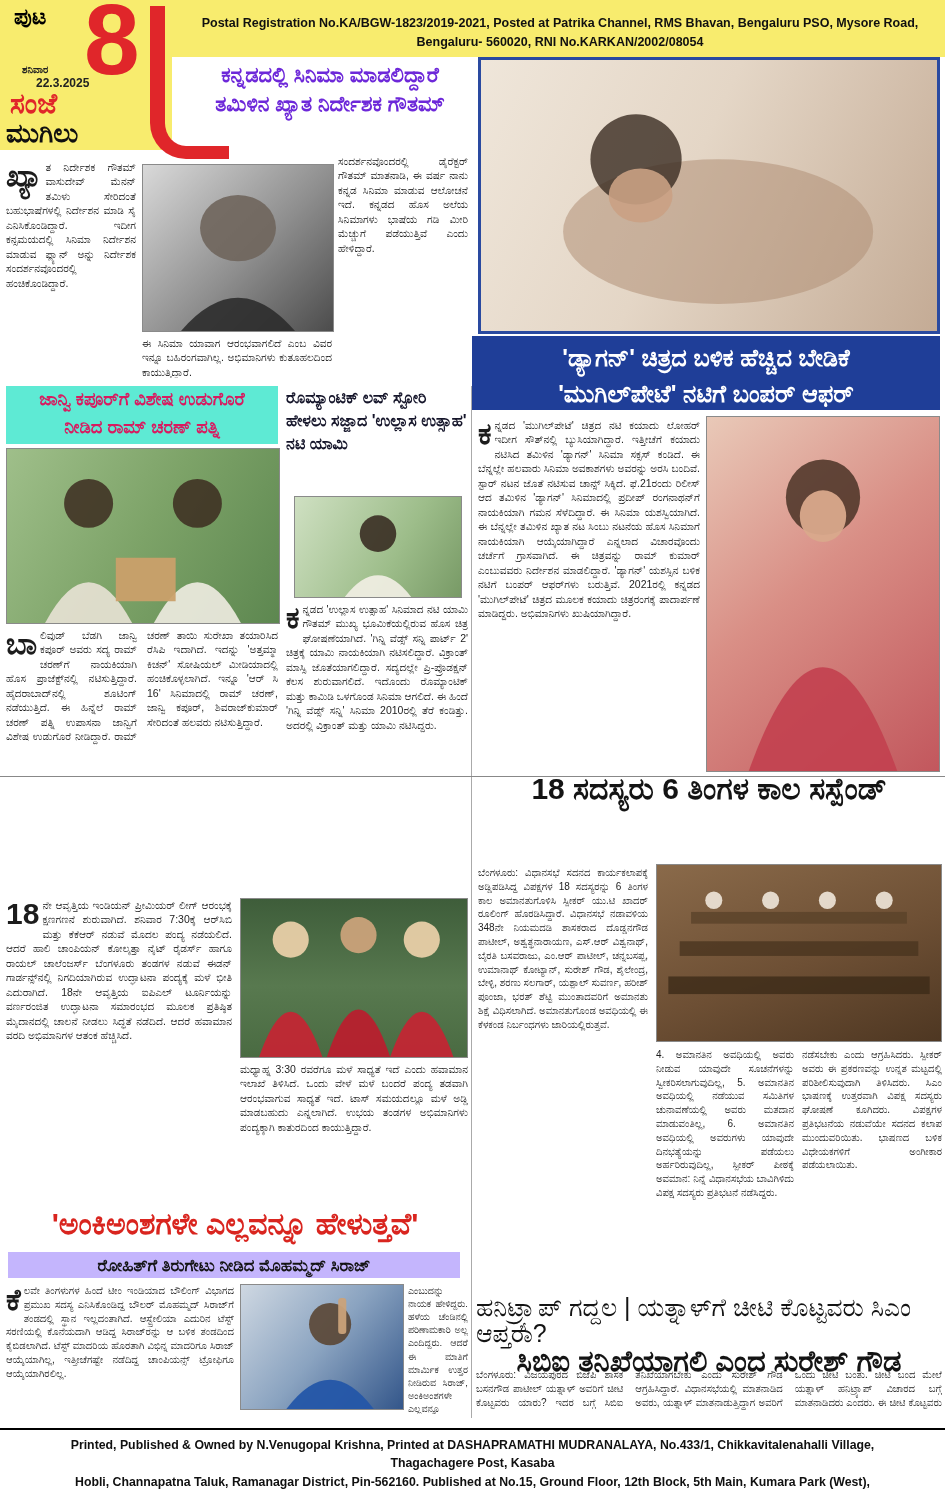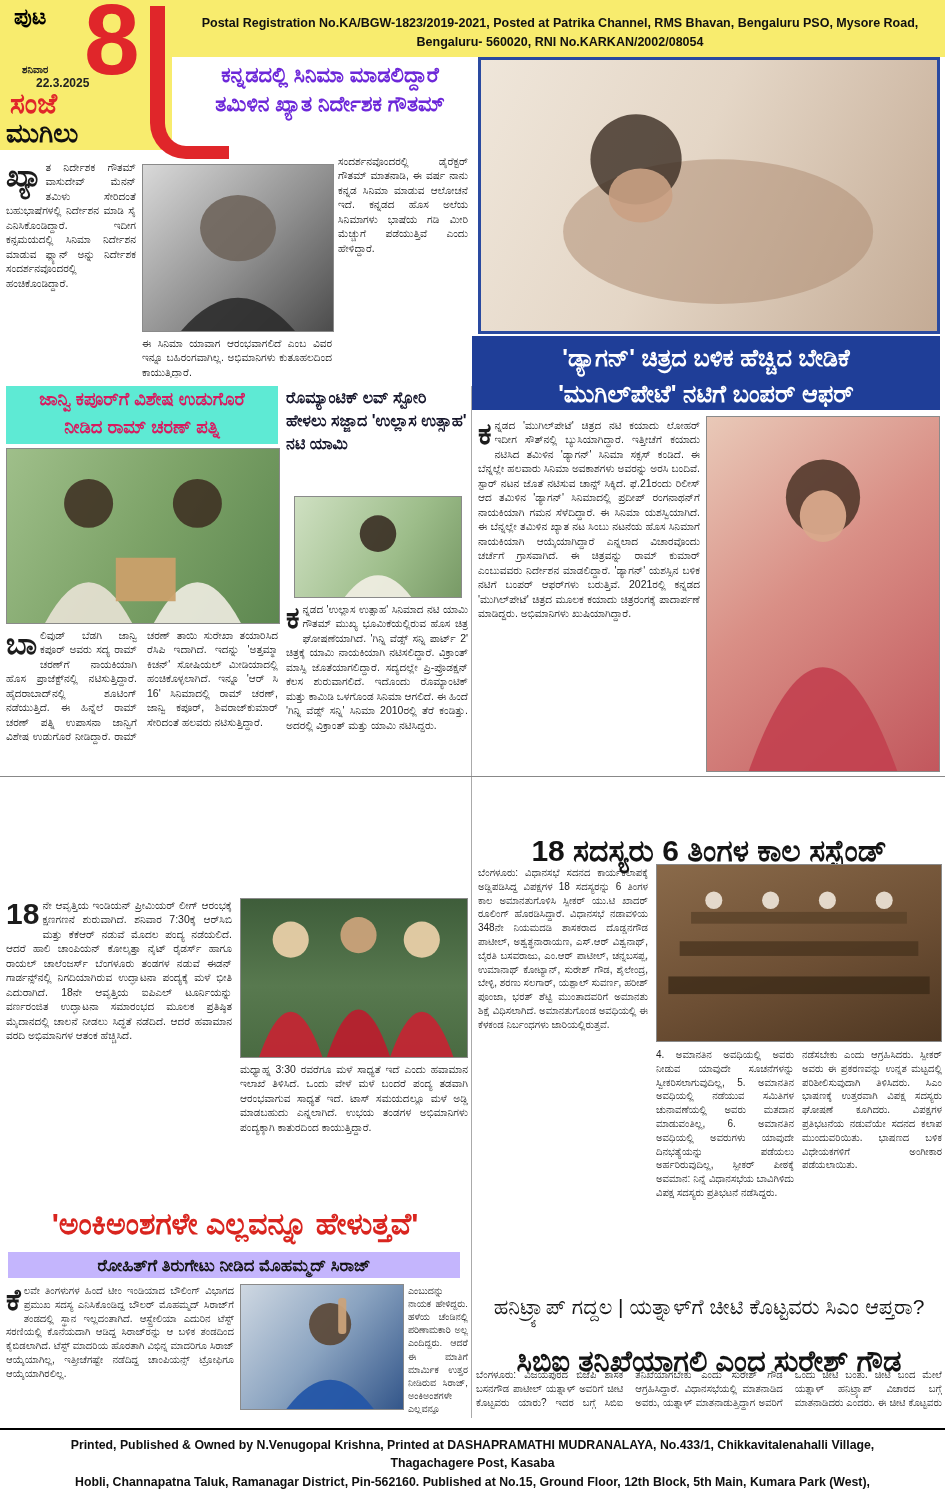--- a/index.html
+++ b/index.html
@@ -51,28 +51,28 @@
       font-weight:bold;font-size:18px;text-align:center;line-height:1.55;}
   .yami-head{left:286px;top:386px;width:182px;height:106px;font-weight:bold;font-size:16px;
       color:#15152a;text-align:left;line-height:1.45;}
   .vrule{left:471px;top:386px;width:1px;height:1032px;background:#aaa;}
   .hrule{left:0;top:776px;width:945px;height:1px;background:#888;}
   .rcb-head{left:2px;top:782px;width:466px;height:110px;text-align:center;font-weight:bold;
       font-size:31px;line-height:1.65;}
   .pink{color:#ec008c;} .cyan{color:#00adef;} .blk{color:#141414;}
   .susp-kicker{left:590px;top:780px;width:352px;height:30px;background:#e8231d;color:#fff;
       font-weight:bold;font-size:17px;text-align:center;line-height:30px;}
-  .susp-head{left:476px;top:826px;width:466px;height:50px;font-weight:bold;font-size:30px;
+  .susp-head{left:476px;top:764px;width:466px;height:50px;font-weight:bold;font-size:30px;
       color:#141414;text-align:center;line-height:50px;}
   .anki-head{left:0;top:1200px;width:470px;height:48px;font-weight:bold;font-size:30px;
       color:#d9251f;text-align:center;line-height:48px;}
   .siraj-bar{left:8px;top:1252px;width:452px;height:26px;background:#c4b5fd;color:#141414;
       font-weight:bold;font-size:16.5px;text-align:center;line-height:26px;}
-  .cbi-kicker{left:476px;top:1294px;width:466px;height:26px;font-size:21px;color:#141414;
-      text-align:center;line-height:26px;}
+  .cbi-kicker{left:476px;top:1294px;width:466px;height:26px;font-size:25px;color:#141414;
+      line-height:26px;}
   .cbi-head{left:476px;top:1320px;width:466px;height:44px;font-weight:bold;font-size:29px;
       color:#141414;text-align:center;line-height:44px;margin-top:19px;}
   .cols2{column-count:2;column-gap:10px;}
   .cols3{column-count:3;column-gap:12px;}
   .footrule{left:0;top:1428px;width:945px;height:2px;background:#000;}
   .footer{left:30px;top:1436px;width:885px;font-size:12.3px;font-weight:bold;text-align:center;
       line-height:1.5;color:#101010;}
 </style>
 </head>
 <body>

